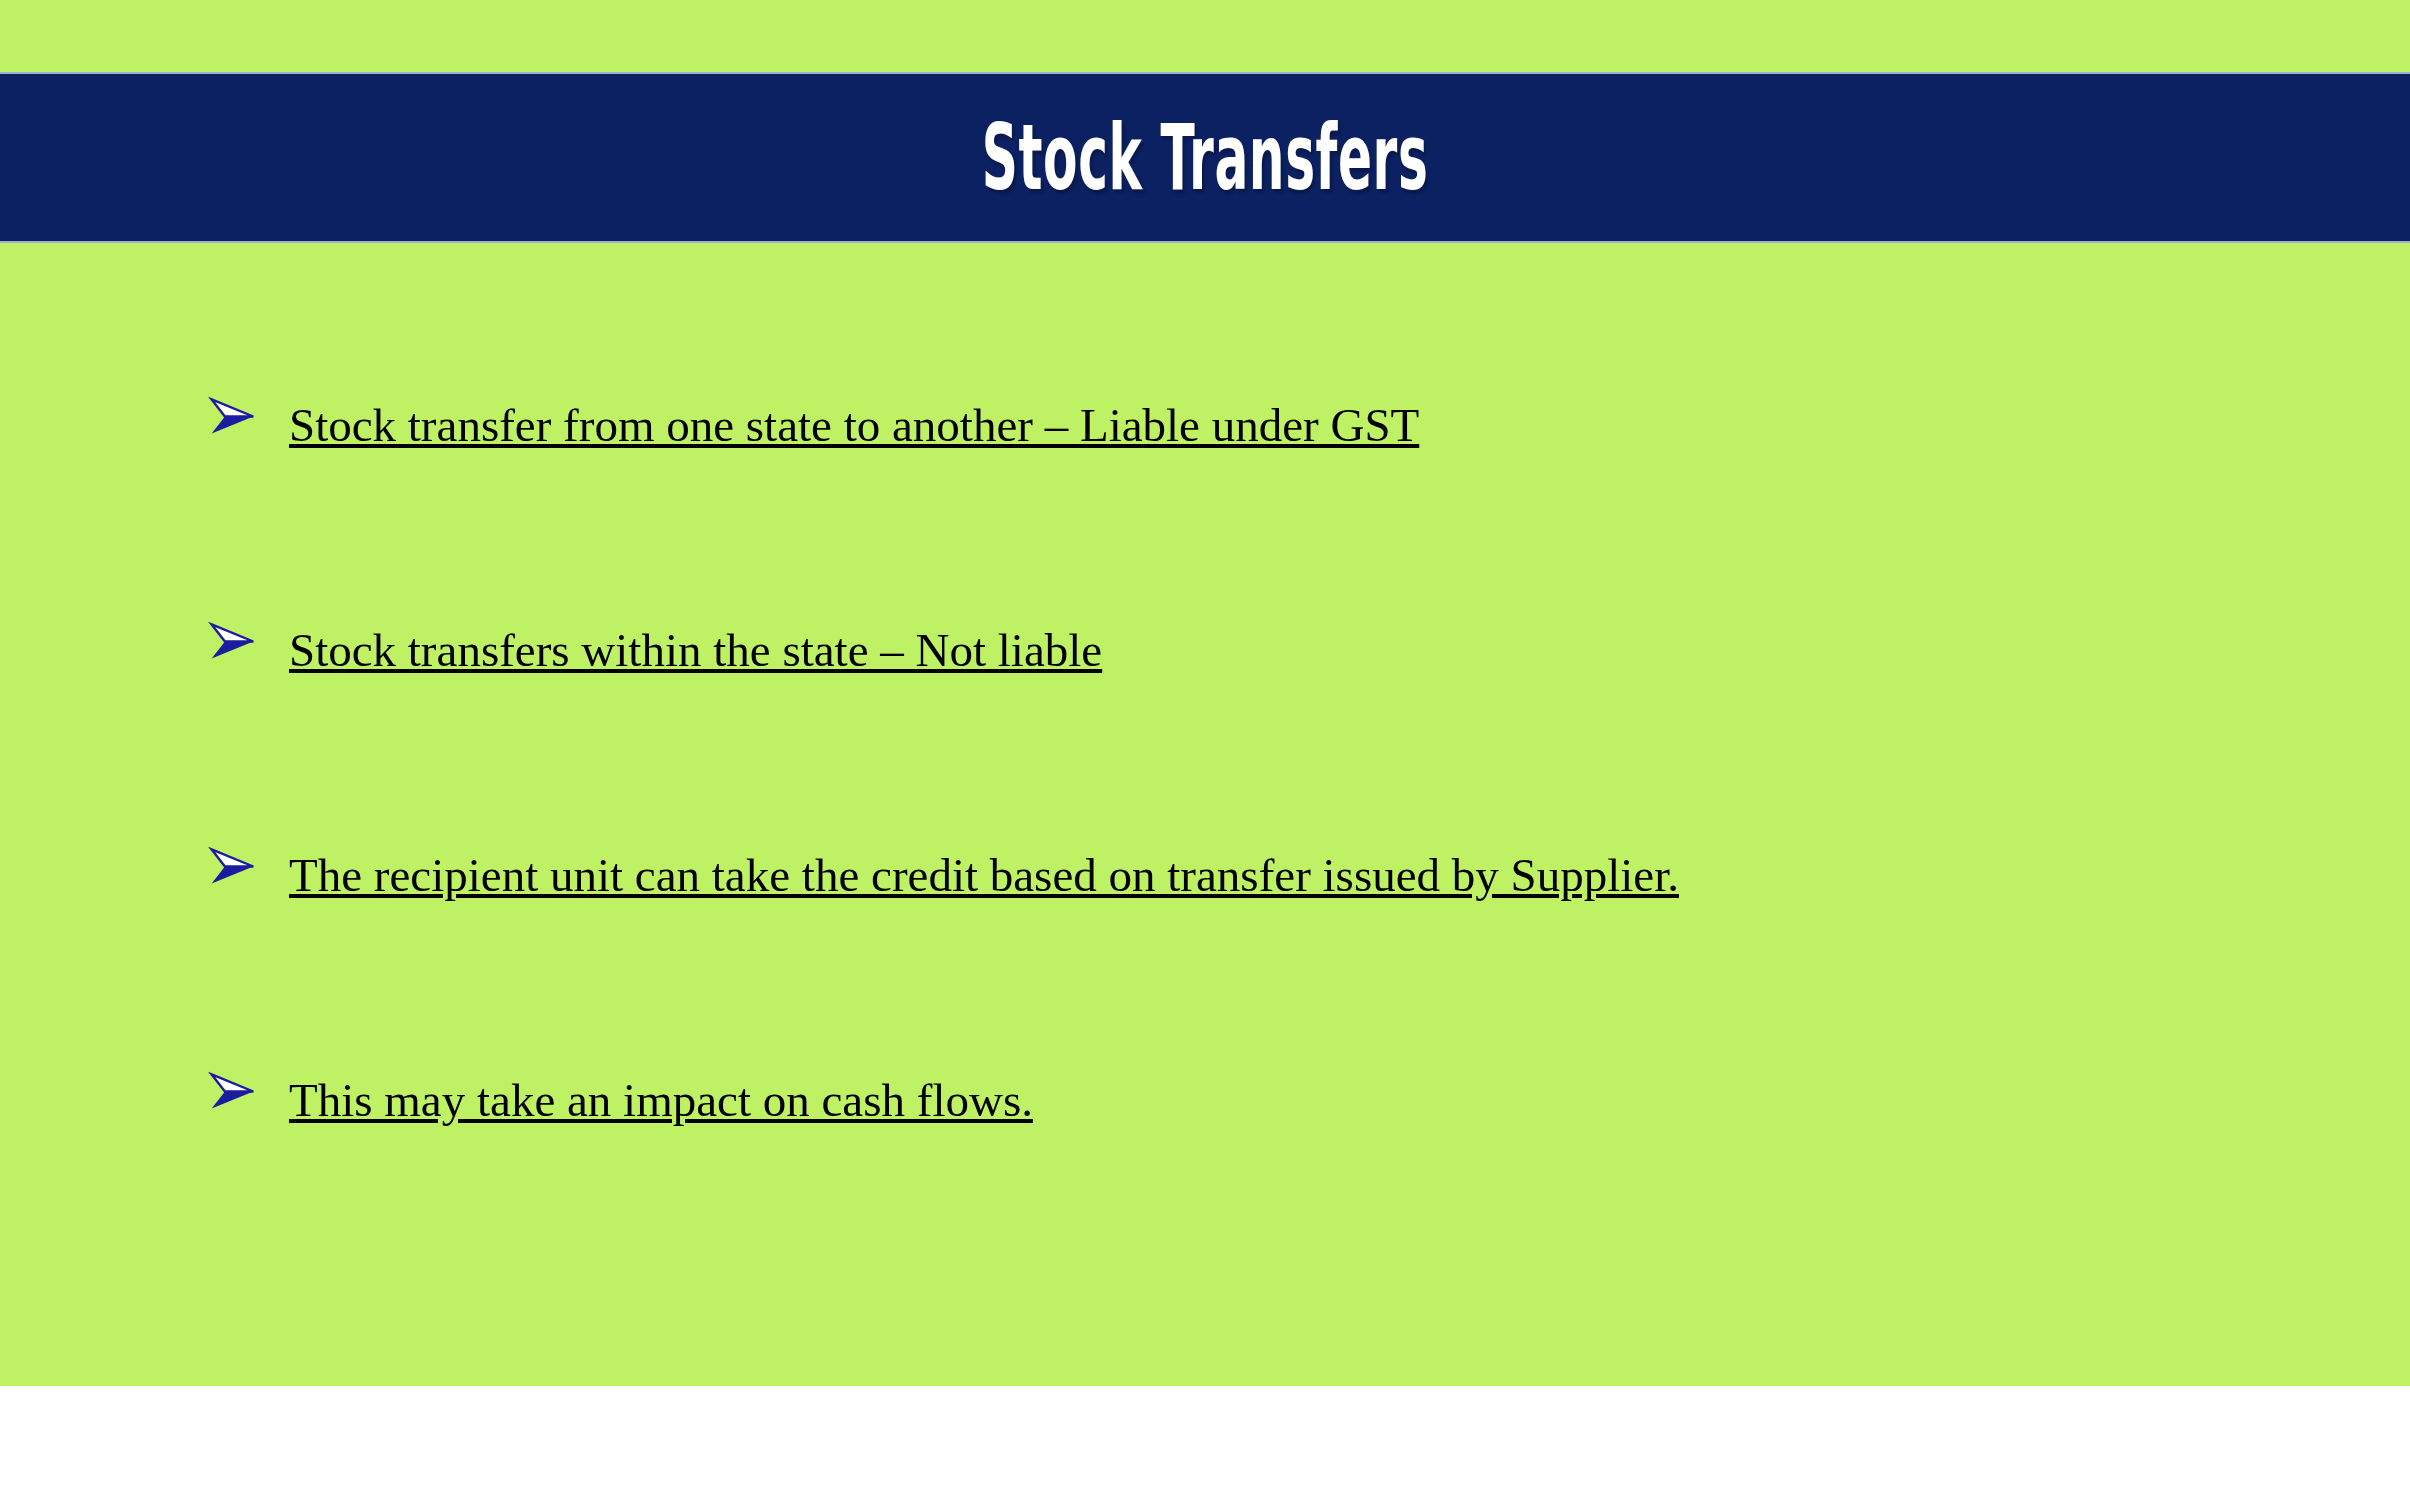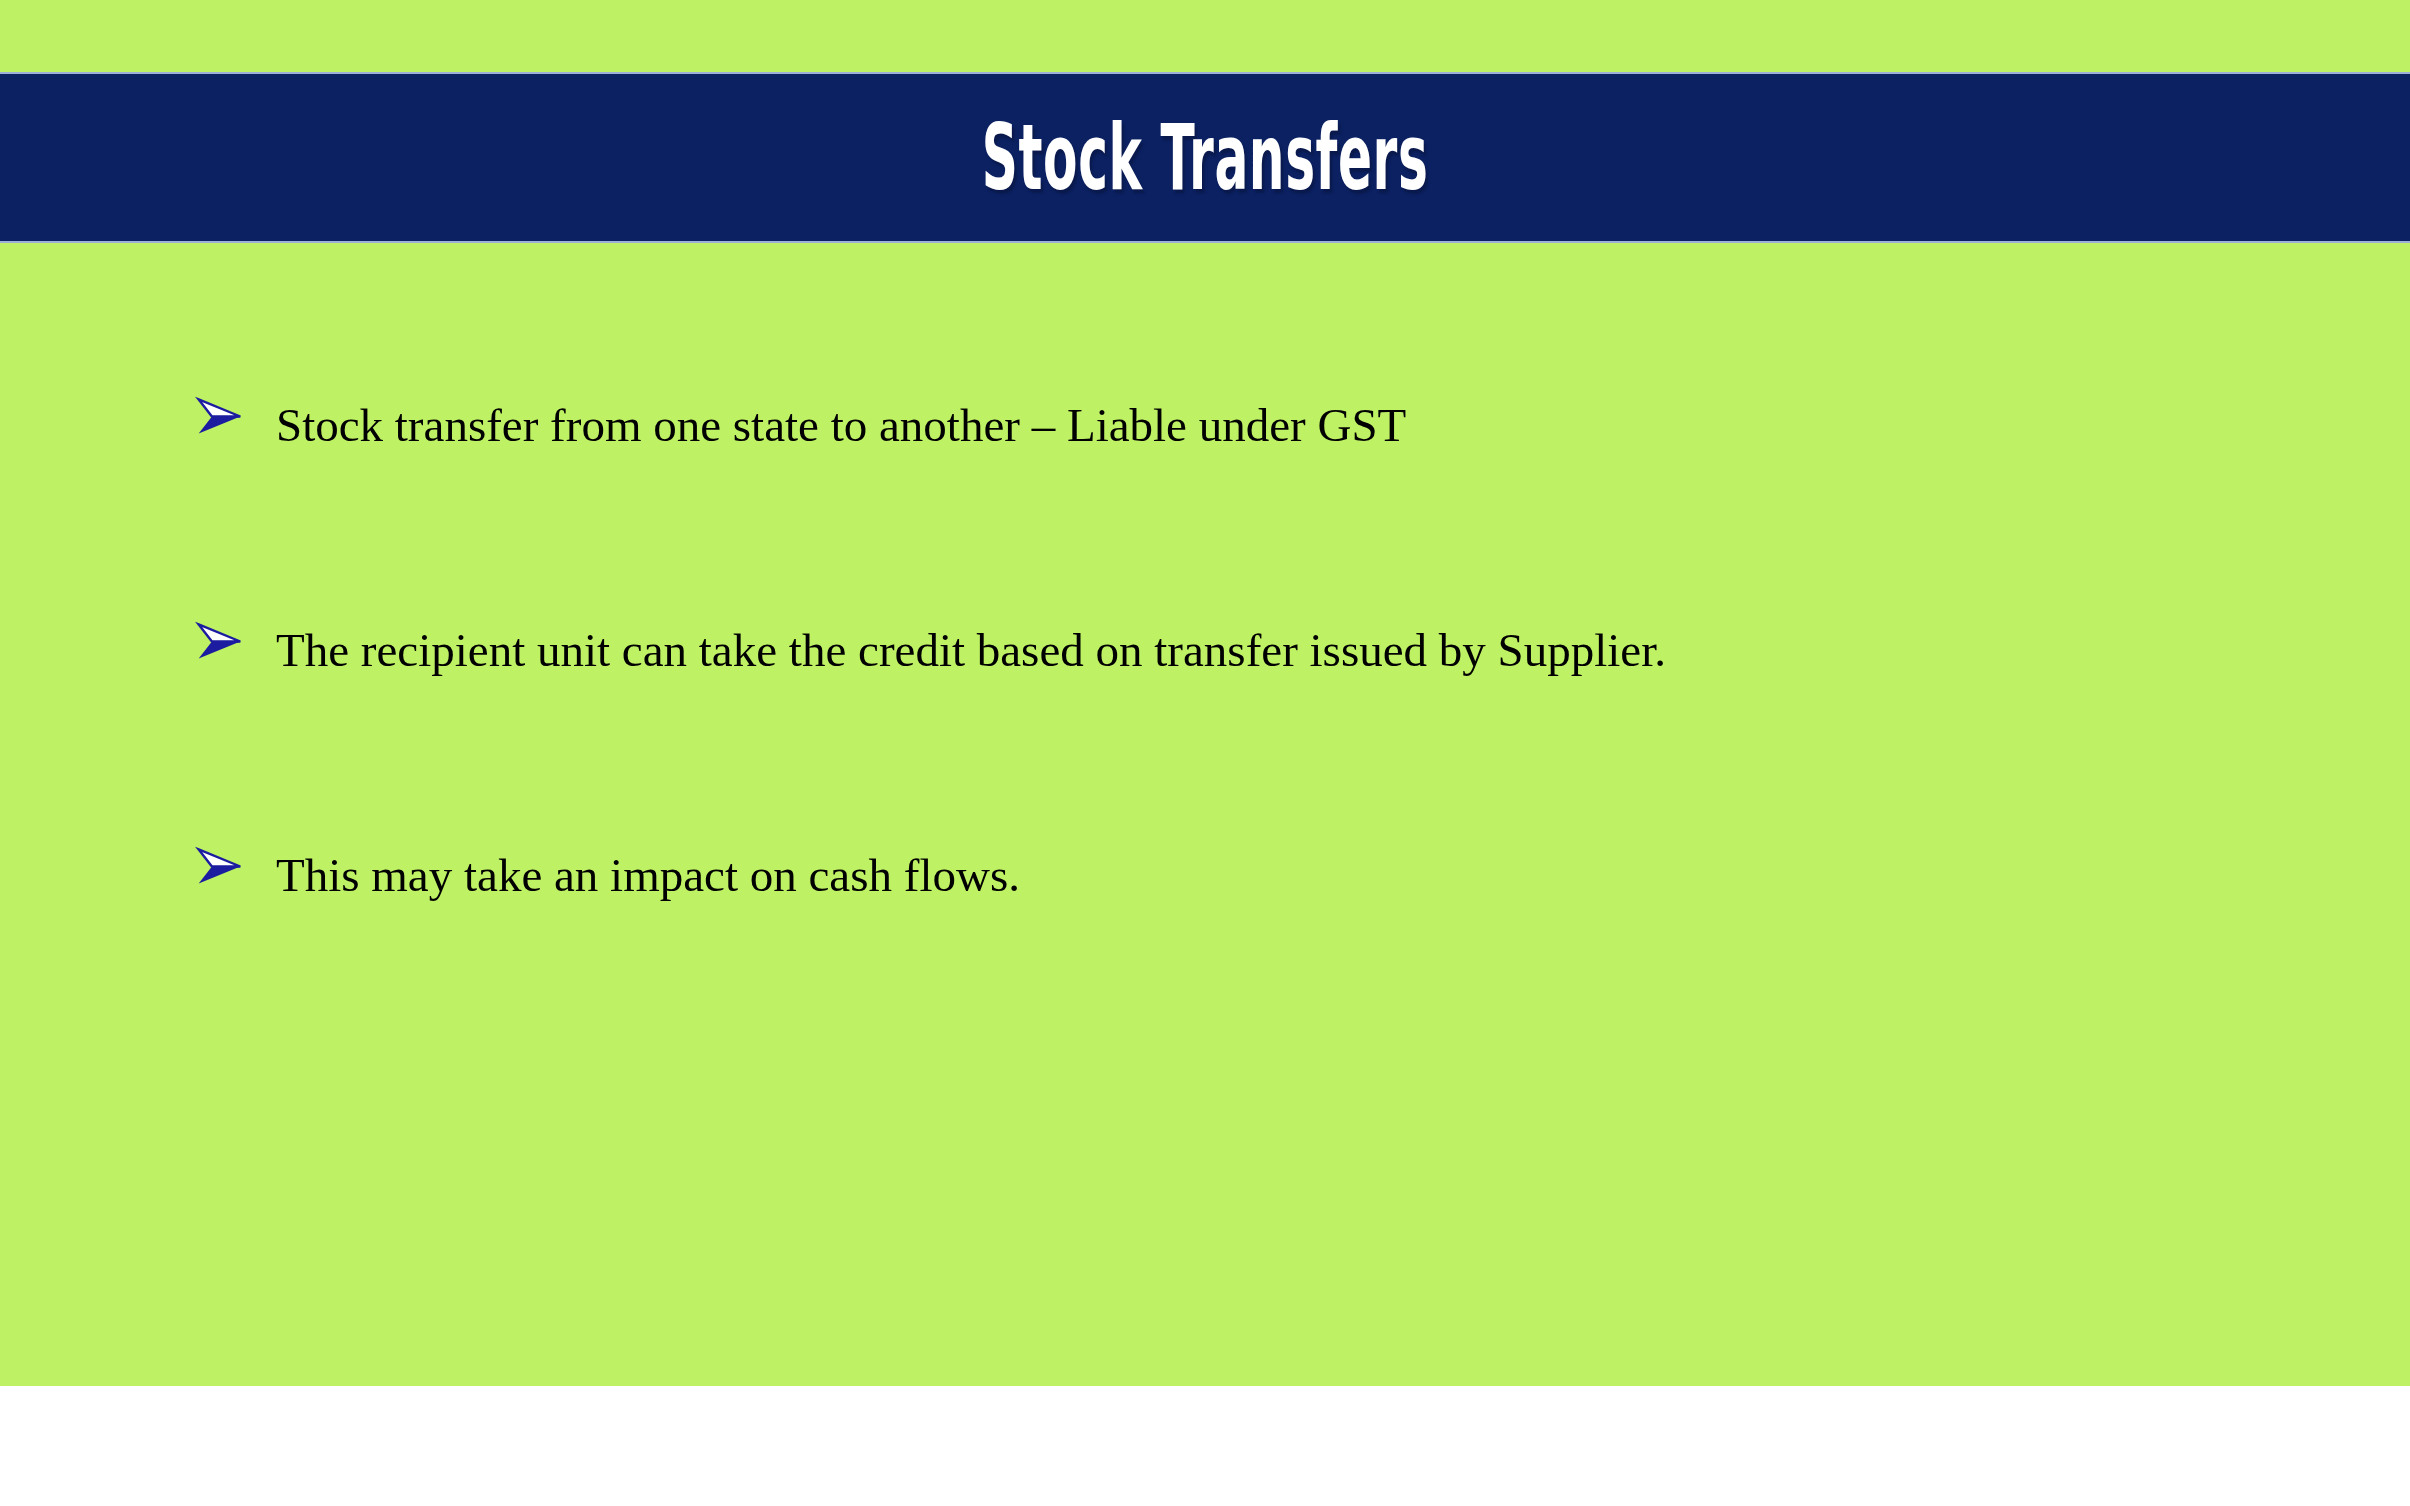--- a/index.html
+++ b/index.html
@@ -59,23 +59,24 @@
     top: 243px;
     width: 2411px;
     height: 1264px;
   }
 
   .bullet-list {
     margin: 0;
     padding: 0;
     list-style: none;
     position: absolute;
-    left: 193px;
+    left: 206px;
     top: 122px;
     width: 2119px;
+    text-decoration: underline;
   }
 
   .bullet-item {
     position: relative;
     padding-left: 83px;
     margin-bottom: 104px;
     color: #000000;
     font-family: "Liberation Serif", "DejaVu Serif", serif;
     font-size: 47px;
     line-height: 121px;
@@ -125,20 +126,29 @@
       <li class="bullet-item">
         <span class="bullet-marker">
           <svg viewBox="0 0 56 56" xmlns="http://www.w3.org/2000/svg">
             <path d="M6 10 L50 28 L6 46 L20 28 Z" fill="#1c1ca0"></path>
             <path d="M6 10 L50 28 L20 28 Z" fill="#ffffff" stroke="#1c1ca0" stroke-width="2.5"></path>
           </svg>
         </span>
         <span class="bullet-text">Stock transfer from one state to another – Liable under GST</span>
       </li>
 
+      <li class="bullet-item">
+        <span class="bullet-marker">
+          <svg viewBox="0 0 56 56" xmlns="http://www.w3.org/2000/svg">
+            <path d="M6 10 L50 28 L6 46 L20 28 Z" fill="#1c1ca0"></path>
+            <path d="M6 10 L50 28 L20 28 Z" fill="#ffffff" stroke="#1c1ca0" stroke-width="2.5"></path>
+          </svg>
+        </span>
+        <span class="bullet-text">Stock transfers within the state – Not liable</span>
+      </li>
 
       <li class="bullet-item wrap">
         <span class="bullet-marker">
           <svg viewBox="0 0 56 56" xmlns="http://www.w3.org/2000/svg">
             <path d="M6 10 L50 28 L6 46 L20 28 Z" fill="#1c1ca0"></path>
             <path d="M6 10 L50 28 L20 28 Z" fill="#ffffff" stroke="#1c1ca0" stroke-width="2.5"></path>
           </svg>
         </span>
         <span class="bullet-text">The recipient unit can take the credit based on transfer issued by Supplier.</span>
       </li>

